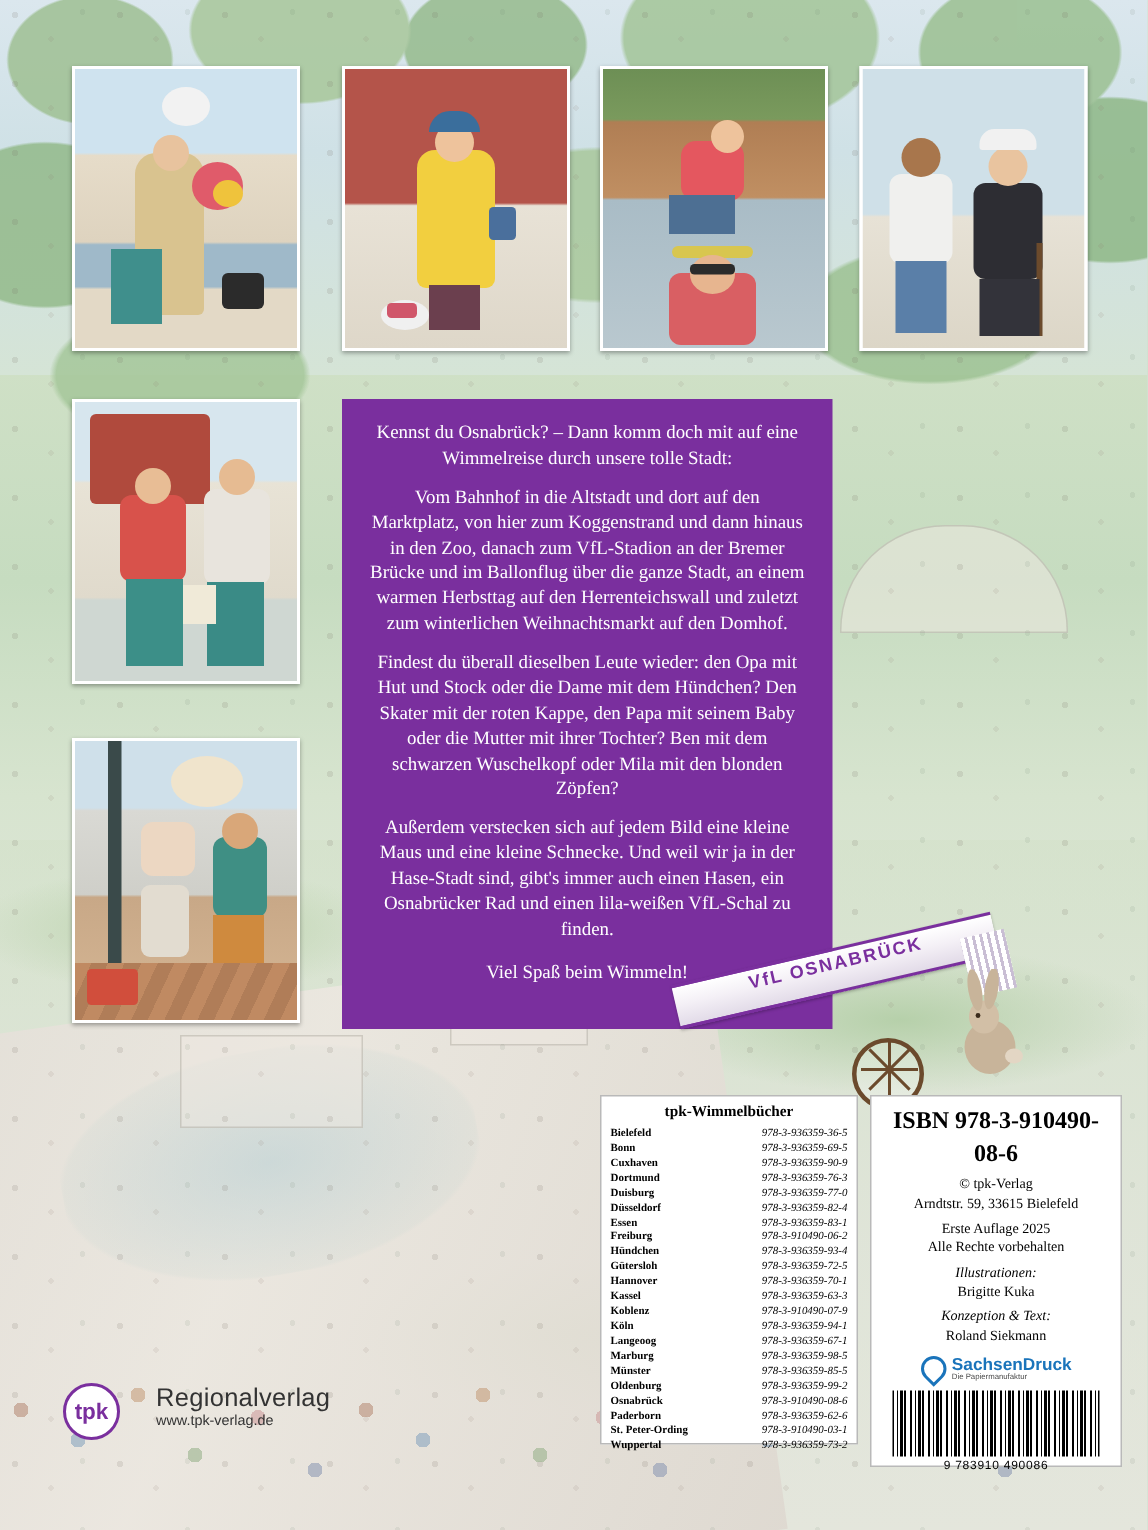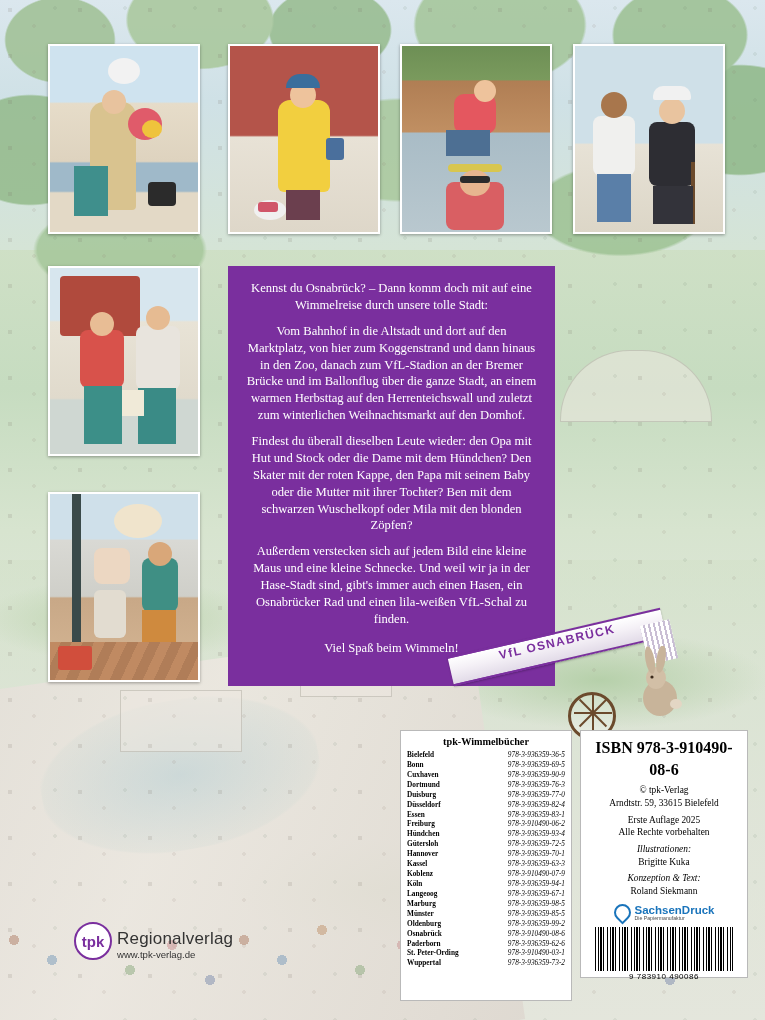--- a/index.html
+++ b/index.html
@@ -238,21 +238,21 @@
     position: absolute; left: 50%; top: -1px; width: 2px; height: 38px;
     background: #6b4a2c; transform: rotate(-45deg);
   }
 
   
   .isbnbox {
     position: absolute;
     left: 400px;
     top: 730px;
     width: 172px;
-    height: 271px;
+    height: 233px;
     background: #ffffff;
     border: 1px solid #b9b9b9;
     box-sizing: border-box;
     padding: 4px 6px 4px 6px;
     font-family: "Liberation Serif", serif;
   }
   .isbnbox h3 {
     margin: 1px 0 3px 0;
     font-size: 10.2px;
     font-weight: bold;
@@ -333,23 +333,22 @@
     letter-spacing: .5px;
     margin-top: 1px;
   }
 
   
   .tpklogo {
     position: absolute;
     left: 42px;
     top: 922px;
     display: flex;
-    align-items: flex-end;
-    gap: 5px;
-    margin-left: 32px;
+    align-items: flex-start;
+    gap: 24px;
   }
   .tpk-mark {
     width: 34px; height: 34px;
     border: 2px solid #7a2f9e;
     border-radius: 50%;
     display: flex; align-items: center; justify-content: center;
     color: #7a2f9e;
     font-family: "Liberation Sans", sans-serif;
     font-weight: bold;
     font-size: 15px;

